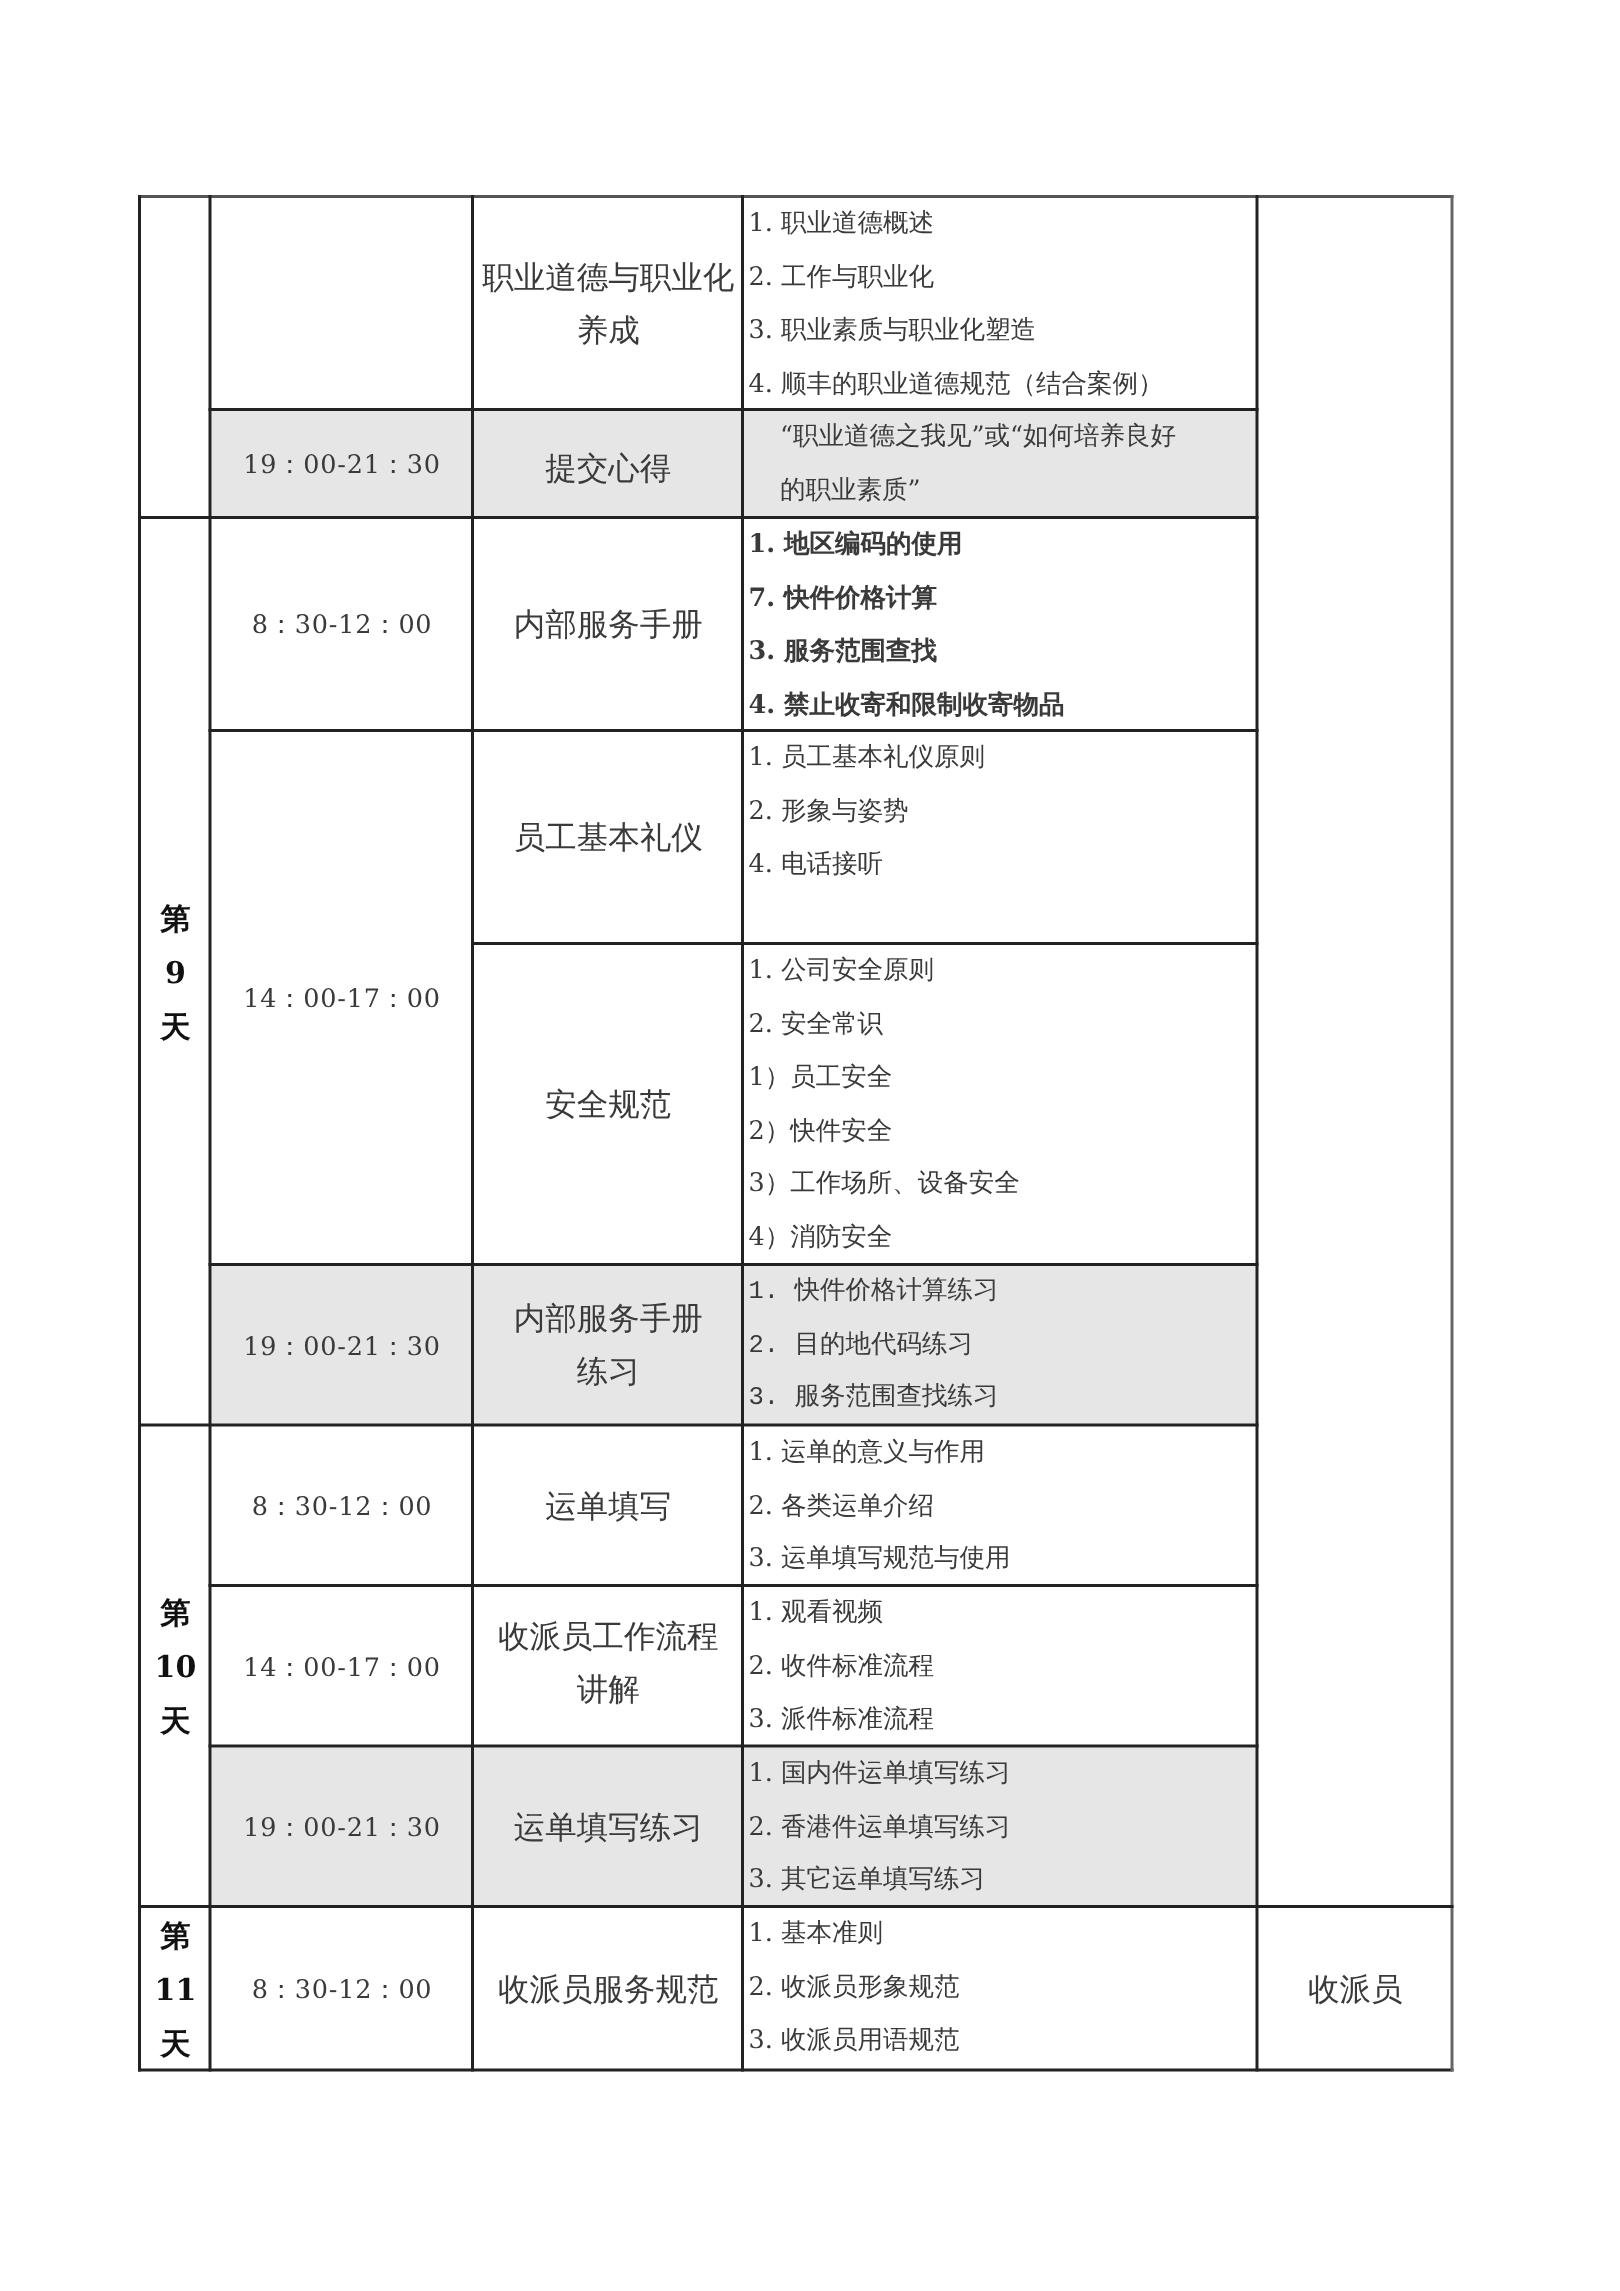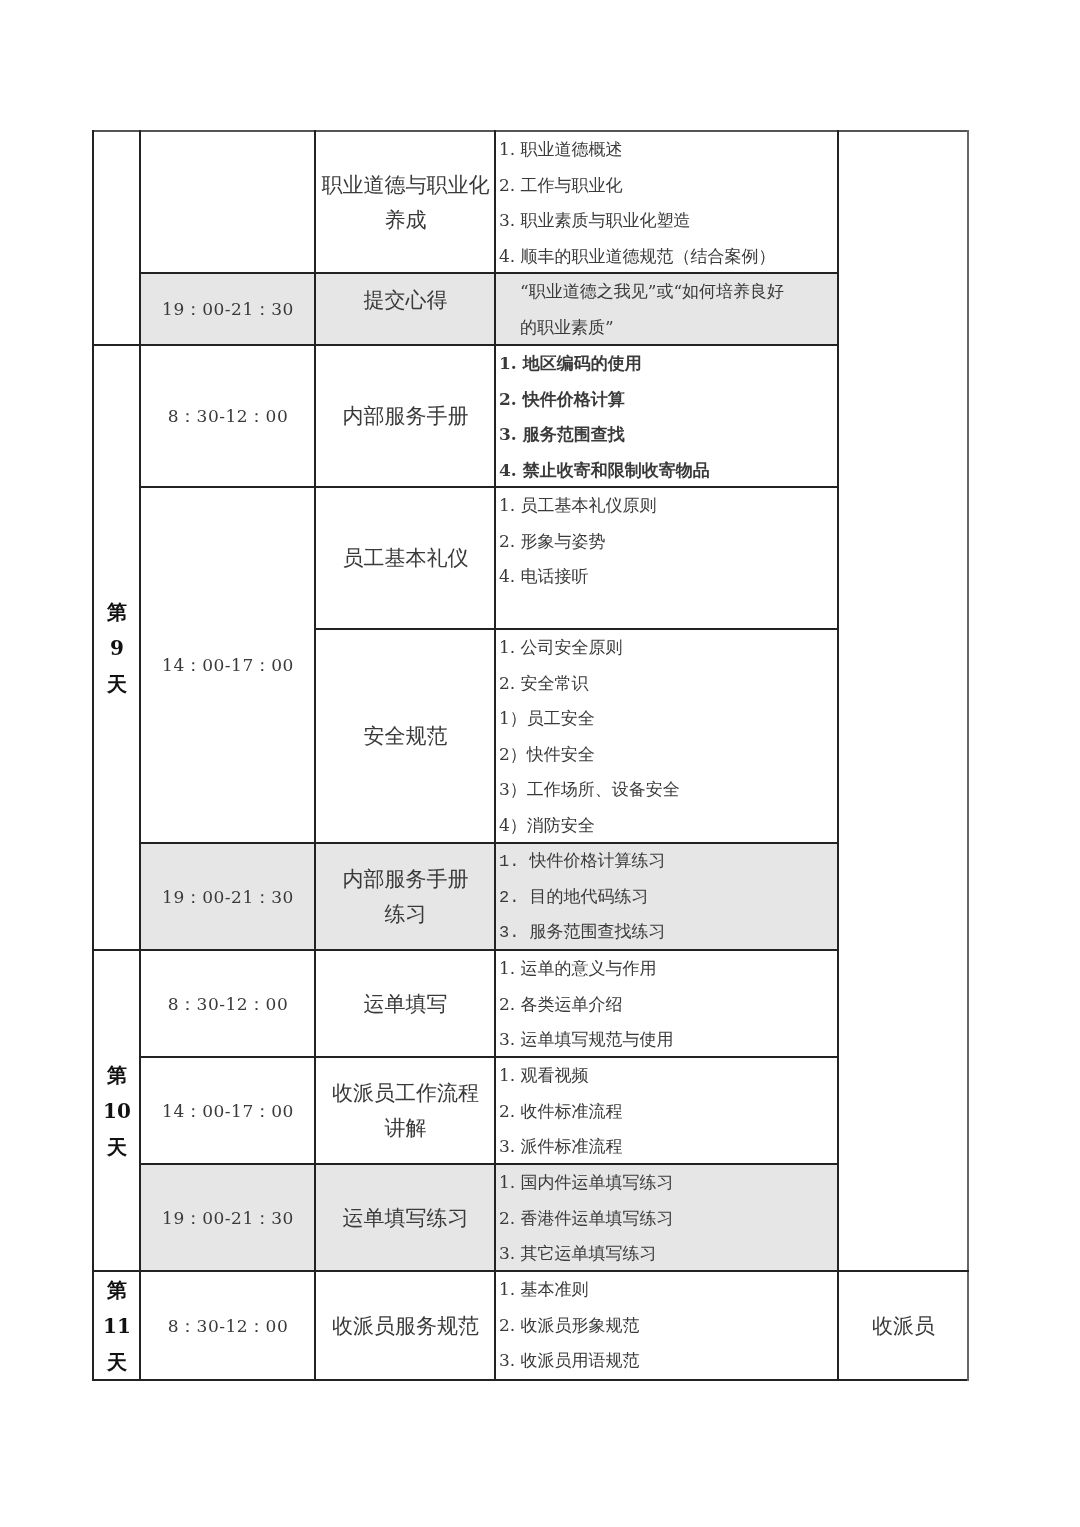--- a/index.html
+++ b/index.html
@@ -31,40 +31,40 @@
   </div>
   <div class="cell" style="left:496px;top:132px;width:342px;height:141px;">
     <div class="items">
       <div class="item">1. 职业道德概述</div>
       <div class="item">2. 工作与职业化</div>
       <div class="item">3. 职业素质与职业化塑造</div>
       <div class="item">4. 顺丰的职业道德规范（结合案例）</div>
     </div>
   </div>
   <div class="cell center time" style="left:141px;top:274px;width:174px;height:71px;">19：00-21：30</div>
-  <div class="cell center txt" style="left:316px;top:265px;width:179px;height:71px;">提交心得</div>
+  <div class="cell center txt" style="left:316px;top:277px;width:179px;height:71px;">提交心得</div>
   <div class="cell" style="left:496px;top:274px;width:342px;height:71px;">
     <div class="items" style="padding-left:24px;">
       <div class="item">“职业道德之我见”或“如何培养良好</div>
       <div class="item">的职业素质”</div>
     </div>
   </div>
 
   <div class="cell center day" style="left:94px;top:346px;width:46px;height:604px;">
     <div>第</div>
     <div>9</div>
     <div>天</div>
   </div>
 
   <div class="cell center time" style="left:141px;top:346px;width:174px;height:141px;">8：30-12：00</div>
   <div class="cell center txt" style="left:316px;top:346px;width:179px;height:141px;">内部服务手册</div>
   <div class="cell" style="left:496px;top:346px;width:342px;height:141px;font-weight:bold;">
     <div class="items">
       <div class="item">1. 地区编码的使用</div>
-      <div class="item">2. 快件价格计算</div>
+      <div class="item">7. 快件价格计算</div>
       <div class="item">3. 服务范围查找</div>
       <div class="item">4. 禁止收寄和限制收寄物品</div>
     </div>
   </div>
 
   <div class="cell center time" style="left:141px;top:488px;width:174px;height:355px;">14：00-17：00</div>
   <div class="cell center txt" style="left:316px;top:488px;width:179px;height:141px;">员工基本礼仪</div>
   <div class="cell" style="left:496px;top:488px;width:342px;height:141px;">
     <div class="items">
       <div class="item">1. 员工基本礼仪原则</div>
@@ -107,21 +107,21 @@
   <div class="cell center txt" style="left:316px;top:951px;width:179px;height:106px;">运单填写</div>
   <div class="cell" style="left:496px;top:951px;width:342px;height:106px;">
     <div class="items">
       <div class="item">1. 运单的意义与作用</div>
       <div class="item">2. 各类运单介绍</div>
       <div class="item">3. 运单填写规范与使用</div>
     </div>
   </div>
 
   <div class="cell center time" style="left:141px;top:1058px;width:174px;height:106px;">14：00-17：00</div>
-  <div class="cell center txt" style="left:316px;top:1058px;width:179px;height:106px;">
+  <div class="cell center txt" style="left:316px;top:1058px;width:179px;height:106px;font-family:Liberation Mono, monospace;">
     <div>收派员工作流程</div>
     <div>讲解</div>
   </div>
   <div class="cell" style="left:496px;top:1058px;width:342px;height:106px;">
     <div class="items">
       <div class="item">1. 观看视频</div>
       <div class="item">2. 收件标准流程</div>
       <div class="item">3. 派件标准流程</div>
     </div>
   </div>

